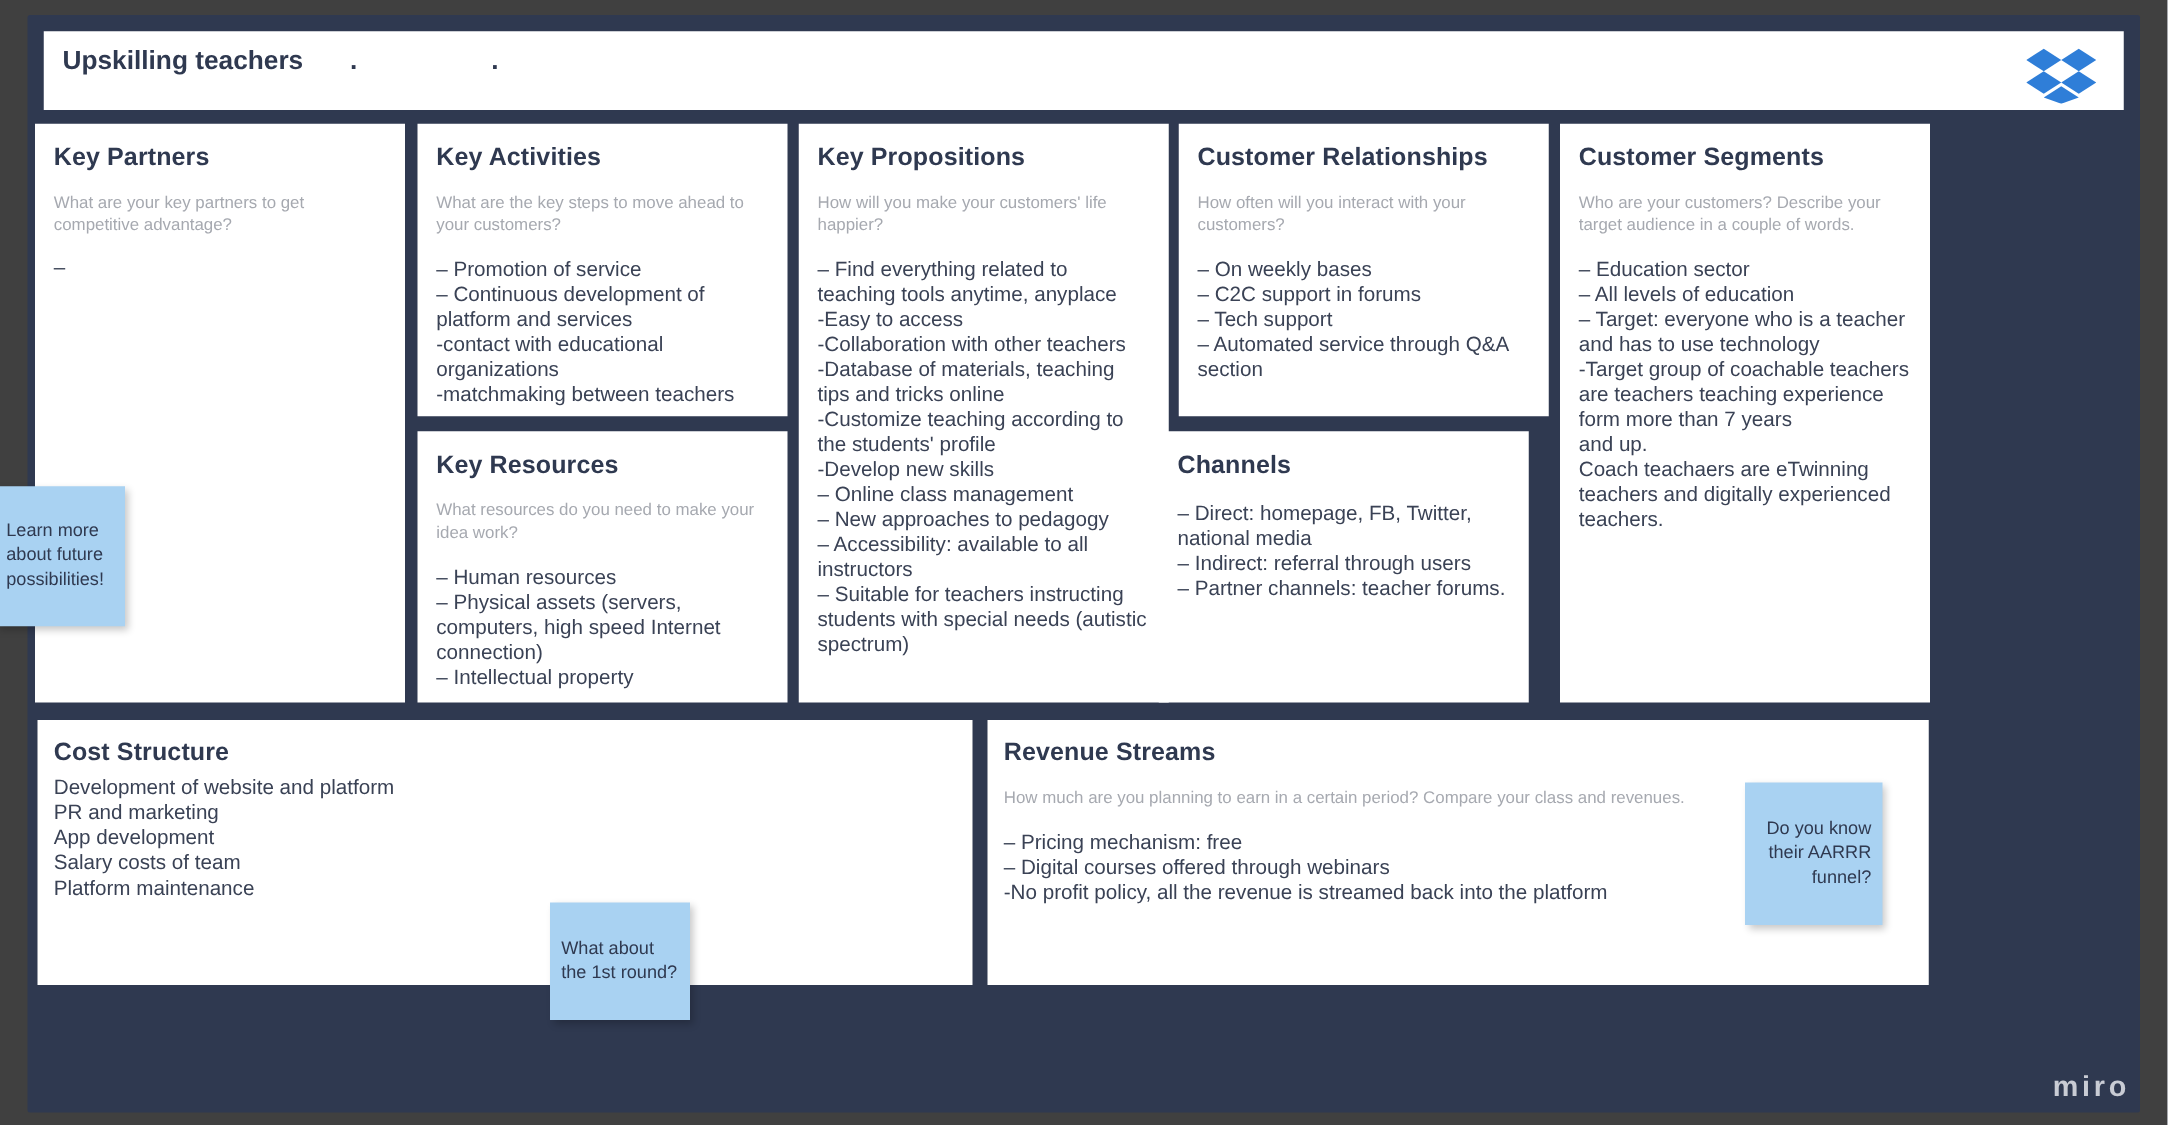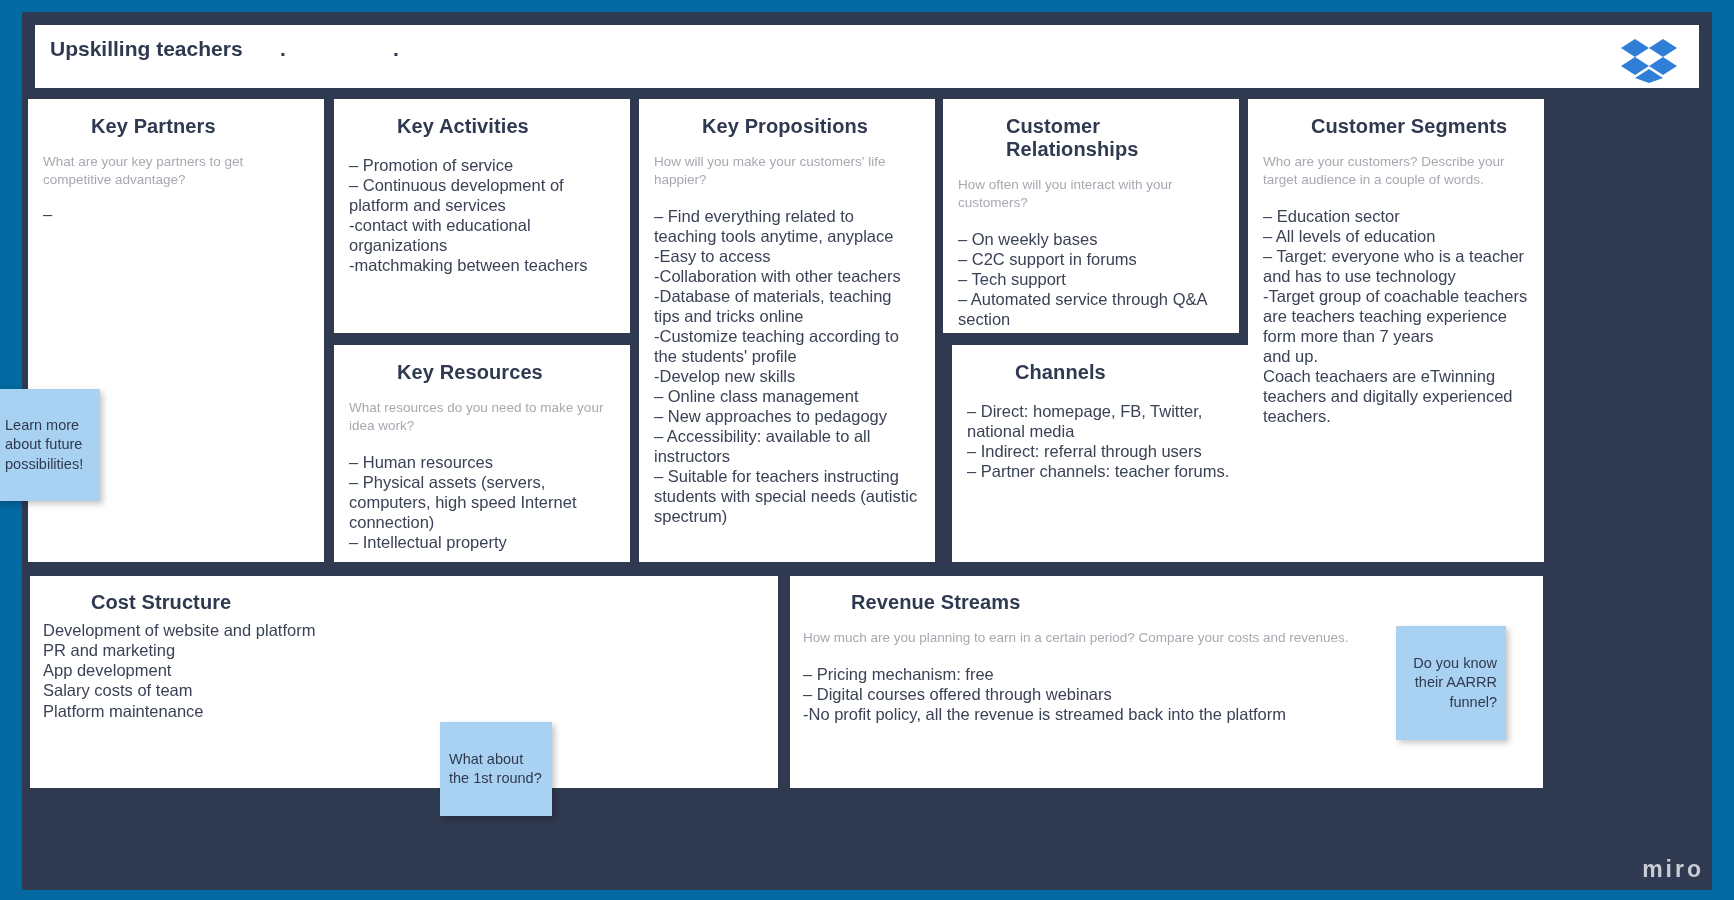--- a/index.html
+++ b/index.html
@@ -5,42 +5,41 @@
   * { box-sizing: border-box; margin: 0; padding: 0; }
   html, body {
     width: 1734px; height: 900px;
     background: #ffffff;
     font-family: "Liberation Sans", sans-serif;
     overflow: hidden;
   }
   #canvas {
     position: relative;
     width: 1734px; height: 900px;
-    background: #0369a1;
+    background: #404040;
   }
   
   .board {
     position: absolute;
     left: 22px; top: 12px;
     width: 1690px; height: 878px;
     background: #2f3950;
     border-radius: 2px;
   }
   .card {
     position: absolute;
     background: #ffffff;
     overflow: hidden;
   }
   .card-title {
     font-size: 20px;
     font-weight: bold;
     color: #2f3950;
     letter-spacing: 0.1px;
     line-height: 1.15;
-    margin-left: 48px;
   }
   .card-hint {
     font-size: 13.5px;
     color: #a6a9b0;
     line-height: 1.32;
     margin-top: 15px;
   }
   .card-body {
     font-size: 16.5px;
     color: #3a4255;
@@ -78,21 +77,21 @@
     right: 22px; top: 10px;
     width: 56px; height: 48px;
   }
 
   
   #key-partners      { left: 28px;   top: 99px;  width: 296px; height: 463px; }
   #key-activities    { left: 334px;  top: 99px;  width: 296px; height: 234px; }
   #key-resources     { left: 334px;  top: 345px; width: 296px; height: 217px; }
   #key-propositions  { left: 639px;  top: 99px;  width: 296px; height: 463px; }
   #customer-rel      { left: 943px;  top: 99px;  width: 296px; height: 234px; }
-  #channels          { left: 952px;  top: 345px; width: 296px; height: 217px; }
+  #channels          { left: 927px;  top: 345px; width: 296px; height: 217px; }
   #customer-segments { left: 1248px; top: 99px;  width: 296px; height: 463px; }
 
   
   #cost-structure  { left: 30px;  top: 576px; width: 748px; height: 212px; }
   #revenue-streams { left: 790px; top: 576px; width: 753px; height: 212px; }
 
   .card-inner { padding: 16px 16px 8px 15px; }
   #cost-structure .card-inner,
   #revenue-streams .card-inner { padding: 15px 4px 8px 13px; }
 
@@ -180,20 +179,21 @@
     <div class="card-inner">
       <div class="card-title">Key Partners</div>
       <div class="card-hint">What are your key partners to get competitive advantage?</div>
       <div class="kp-dash">–</div>
     </div>
   </div>
 
   <div class="card" id="key-activities">
     <div class="card-inner">
       <div class="card-title">Key Activities</div>
+      <div class="card-hint">What are the key steps to move ahead to your customers?</div>
       <div class="card-body">– Promotion of service
 – Continuous development of platform and services
 -contact with educational organizations
 -matchmaking between teachers</div>
     </div>
   </div>
 
   <div class="card" id="key-propositions">
     <div class="card-inner">
       <div class="card-title">Key Propositions</div>
@@ -261,21 +261,21 @@
 PR and marketing
 App development
 Salary costs of team
 Platform maintenance</div>
     </div>
   </div>
 
   <div class="card" id="revenue-streams">
     <div class="card-inner">
       <div class="card-title">Revenue Streams</div>
-      <div class="card-hint">How much are you planning to earn in a certain period? Compare your costs and revenues.</div>
+      <div class="card-hint">How much are you planning to earn in a certain period? Compare your class and revenues.</div>
       <div class="card-body">– Pricing mechanism: free
 – Digital courses offered through webinars
 -No profit policy, all the revenue is streamed back into the platform</div>
     </div>
   </div>
 
   <div class="sticky" id="sticky-left">
     <span>Learn more about future possibilities!</span>
   </div>
   <div class="sticky" id="sticky-bottom-mid">

